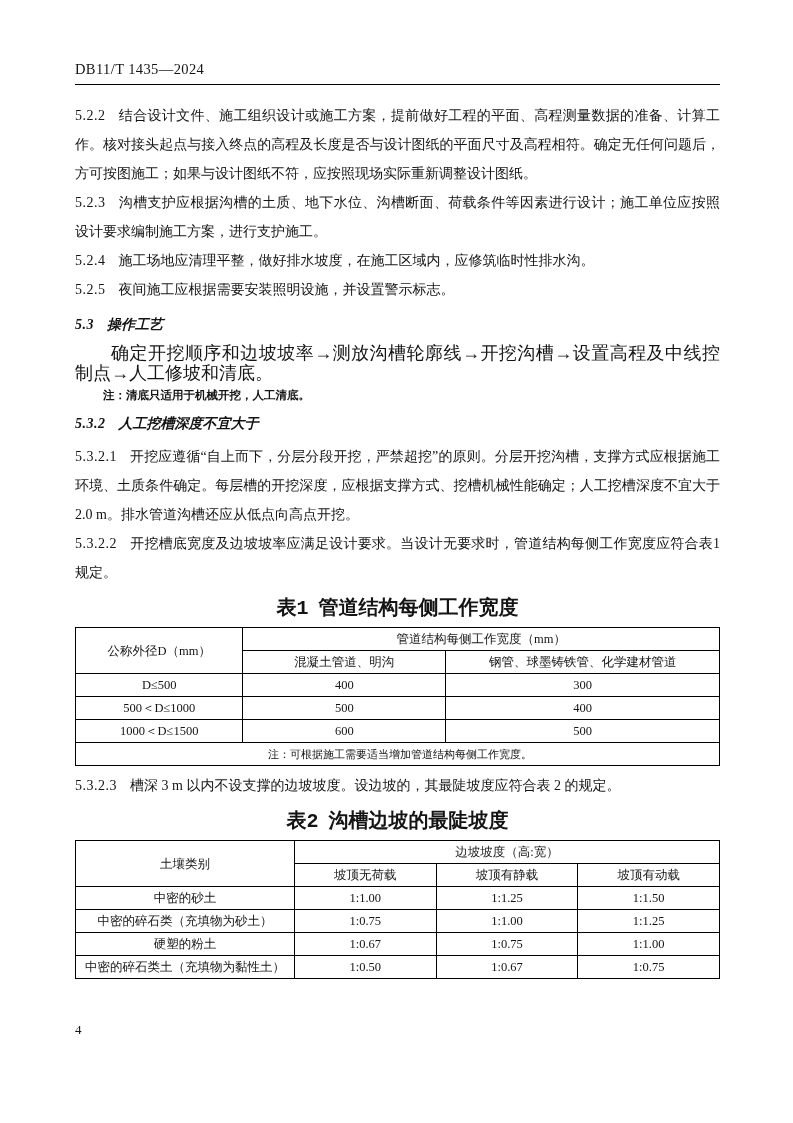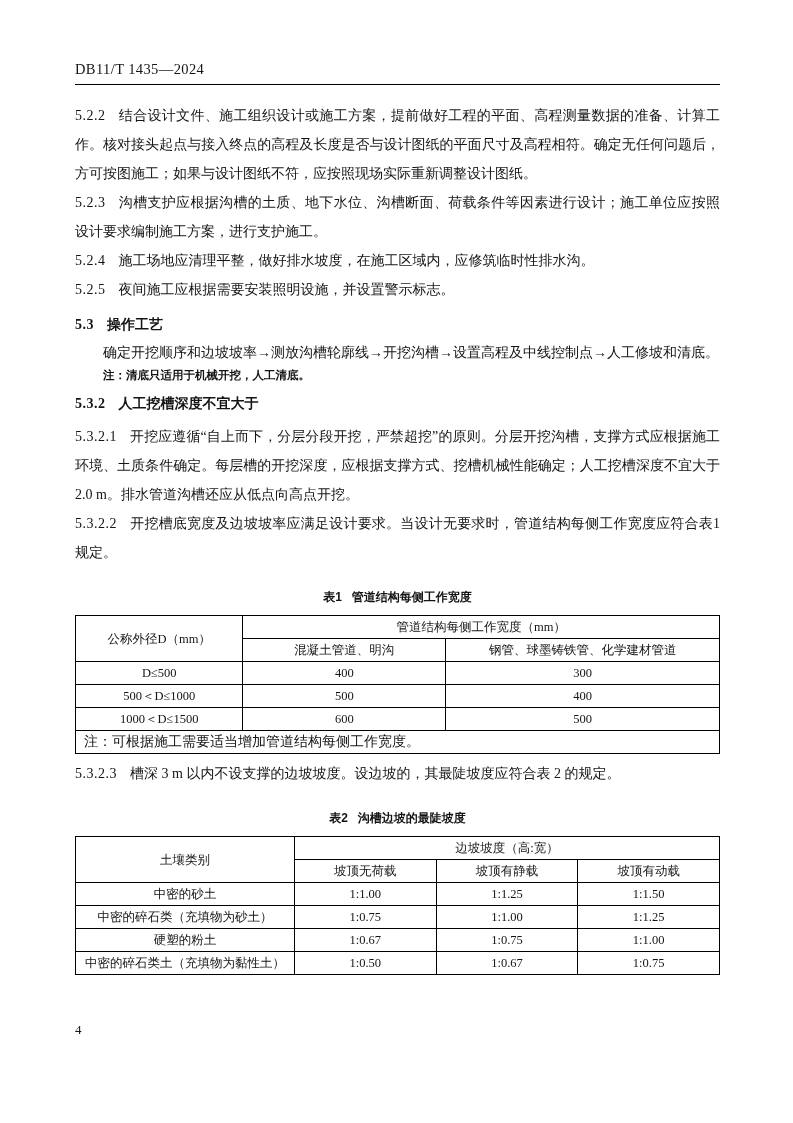--- a/index.html
+++ b/index.html
@@ -22,44 +22,45 @@
   }
   .clause {
     font-size: 14px; line-height: 29px;
     text-align: justify;
   }
   .clause .num { margin-right: 13px; letter-spacing: 0.5px; }
   .heading {
     font-family: "Liberation Sans", "DejaVu Sans", sans-serif;
     font-weight: bold; font-size: 14px; line-height: 20px;
     margin: 10px 0 8px 0;
+    font-style: italic;
   }
   .heading .num { margin-right: 13px; font-family: "Liberation Serif", "DejaVu Serif", serif; letter-spacing: 0.5px; }
-  .flow { font-size: 14px; line-height: 20px; text-indent: 2em; margin: 0 0 4px 0; text-align: justify; }
+  .flow { font-size: 18px; line-height: 20px; text-indent: 2em; margin: 0 0 4px 0; text-align: justify; }
   .note-line { font-size: 11.5px; line-height: 16px; padding-left: 28px; margin: 0 0 4px 0; font-weight: bold; }
   .after-table { margin-top: 5px; }
   .table-title {
-    text-align: center; font-weight: bold; font-size: 12px; line-height: 20px;
-    font-family: Liberation Sans, sans-serif;
-    margin: 20px 0 8px 0;
+    text-align: center; font-weight: bold; font-size: 20px; line-height: 20px;
+    font-family: Liberation Mono, monospace;
+    margin: 12px 0 8px 0;
   }
   .table-title .tlabel { margin-right: 10px; }
   table.tbl {
     width: 100%; border-collapse: collapse; table-layout: fixed;
     border: 1.5px solid #000;
     margin-bottom: 4px;
   }
   table.tbl td {
     border: 1px solid #000;
     font-size: 12.5px; line-height: 14px;
     text-align: center; vertical-align: middle;
     padding: 4px 3px;
   }
   table.tbl td.tnote {
-    text-align: left; font-size: 14px; padding-left: 8px;
+    text-align: center; font-size: 11px; padding-left: 8px;
   }
   .t1 col.c1 { width: 26%; } .t1 col.c2 { width: 31.5%; } .t1 col.c3 { width: 42.5%; }
   .t2 col.c1 { width: 34%; } .t2 col.c2, .t2 col.c3, .t2 col.c4 { width: 22%; }
   .page-footer {
     position: absolute; left: 75px; top: 1022px;
     font-size: 13px;
   }
 </style>
 </head>
 <body>

